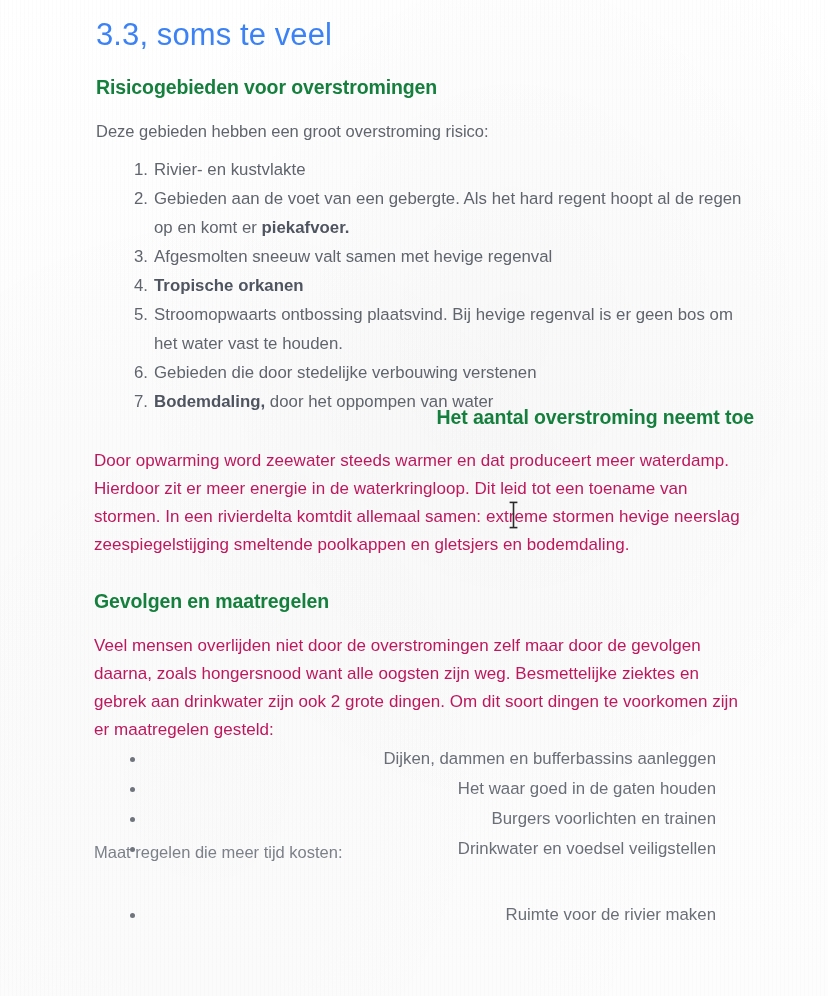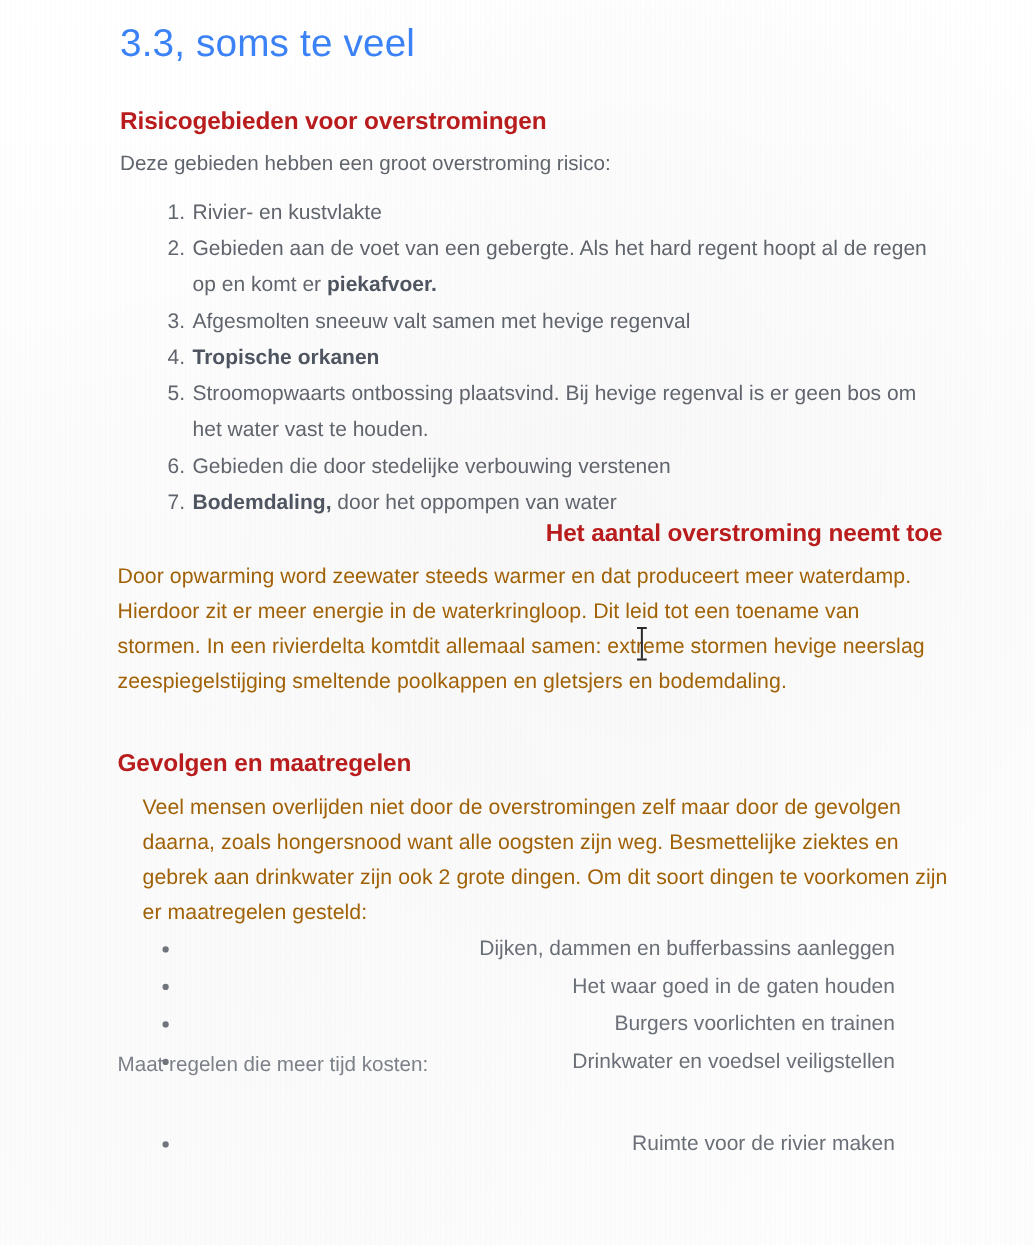--- a/index.html
+++ b/index.html
@@ -48,31 +48,30 @@
     font-weight: 400;
     color: #3b82f6;
     letter-spacing: 0.1px;
     line-height: 1.2;
     white-space: nowrap;
   }
 
   .h2 {
     font-size: 19.5px;
     font-weight: bold;
-    color: #b91c1c;
+    color: #15803d;
     letter-spacing: -0.1px;
     line-height: 1.2;
     white-space: nowrap;
-    margin-top: 10px;
   }
 
   .para {
     font-size: 17px;
     font-weight: 400;
-    color: #a16207;
+    color: #be185d;
     line-height: 28px;
     letter-spacing: 0.05px;
   }
 
   .lead {
     font-size: 16.5px;
     color: #60656d;
     line-height: 26px;
   }
 
@@ -191,21 +190,21 @@
   </div>
 
   <div class="blk para" style="left:94px; top:447px; width:648px;">
     <span>Door opwarming word zeewater steeds warmer en dat produceert meer waterdamp. Hierdoor zit er meer energie in de waterkringloop. Dit leid tot een toename van stormen. In een rivierdelta komt</span><span>dit allemaal samen: extreme stormen hevige neerslag zeespiegelstijging smeltende poolkappen en gletsjers en bodemdaling.</span>
   </div>
 
   <div class="blk" style="left:94px; top:590px; width:660px;">
     <div class="h2">Gevolgen en maatregelen</div>
   </div>
 
-  <div class="blk para" style="left:94px; top:632px; width:650px;margin-left:20px;">Veel mensen overlijden niet door de overstromingen zelf maar door de gevolgen daarna, zoals hongersnood want alle oogsten zijn weg. Besmettelijke ziektes en gebrek aan drinkwater zijn ook 2 grote dingen. Om dit soort dingen te voorkomen zijn er maatregelen gesteld:</div>
+  <div class="blk para" style="left:94px; top:632px; width:650px;">Veel mensen overlijden niet door de overstromingen zelf maar door de gevolgen daarna, zoals hongersnood want alle oogsten zijn weg. Besmettelijke ziektes en gebrek aan drinkwater zijn ook 2 grote dingen. Om dit soort dingen te voorkomen zijn er maatregelen gesteld:</div>
 
   <div class="blk" style="left:96px; top:744px; width:620px;">
     <ul class="dot-list">
       <li>
         <span>Dijken, dammen en bufferbassins aanleggen</span>
       </li>
       <li>
         <span>Het waar goed in de gaten houden</span>
       </li>
       <li>

